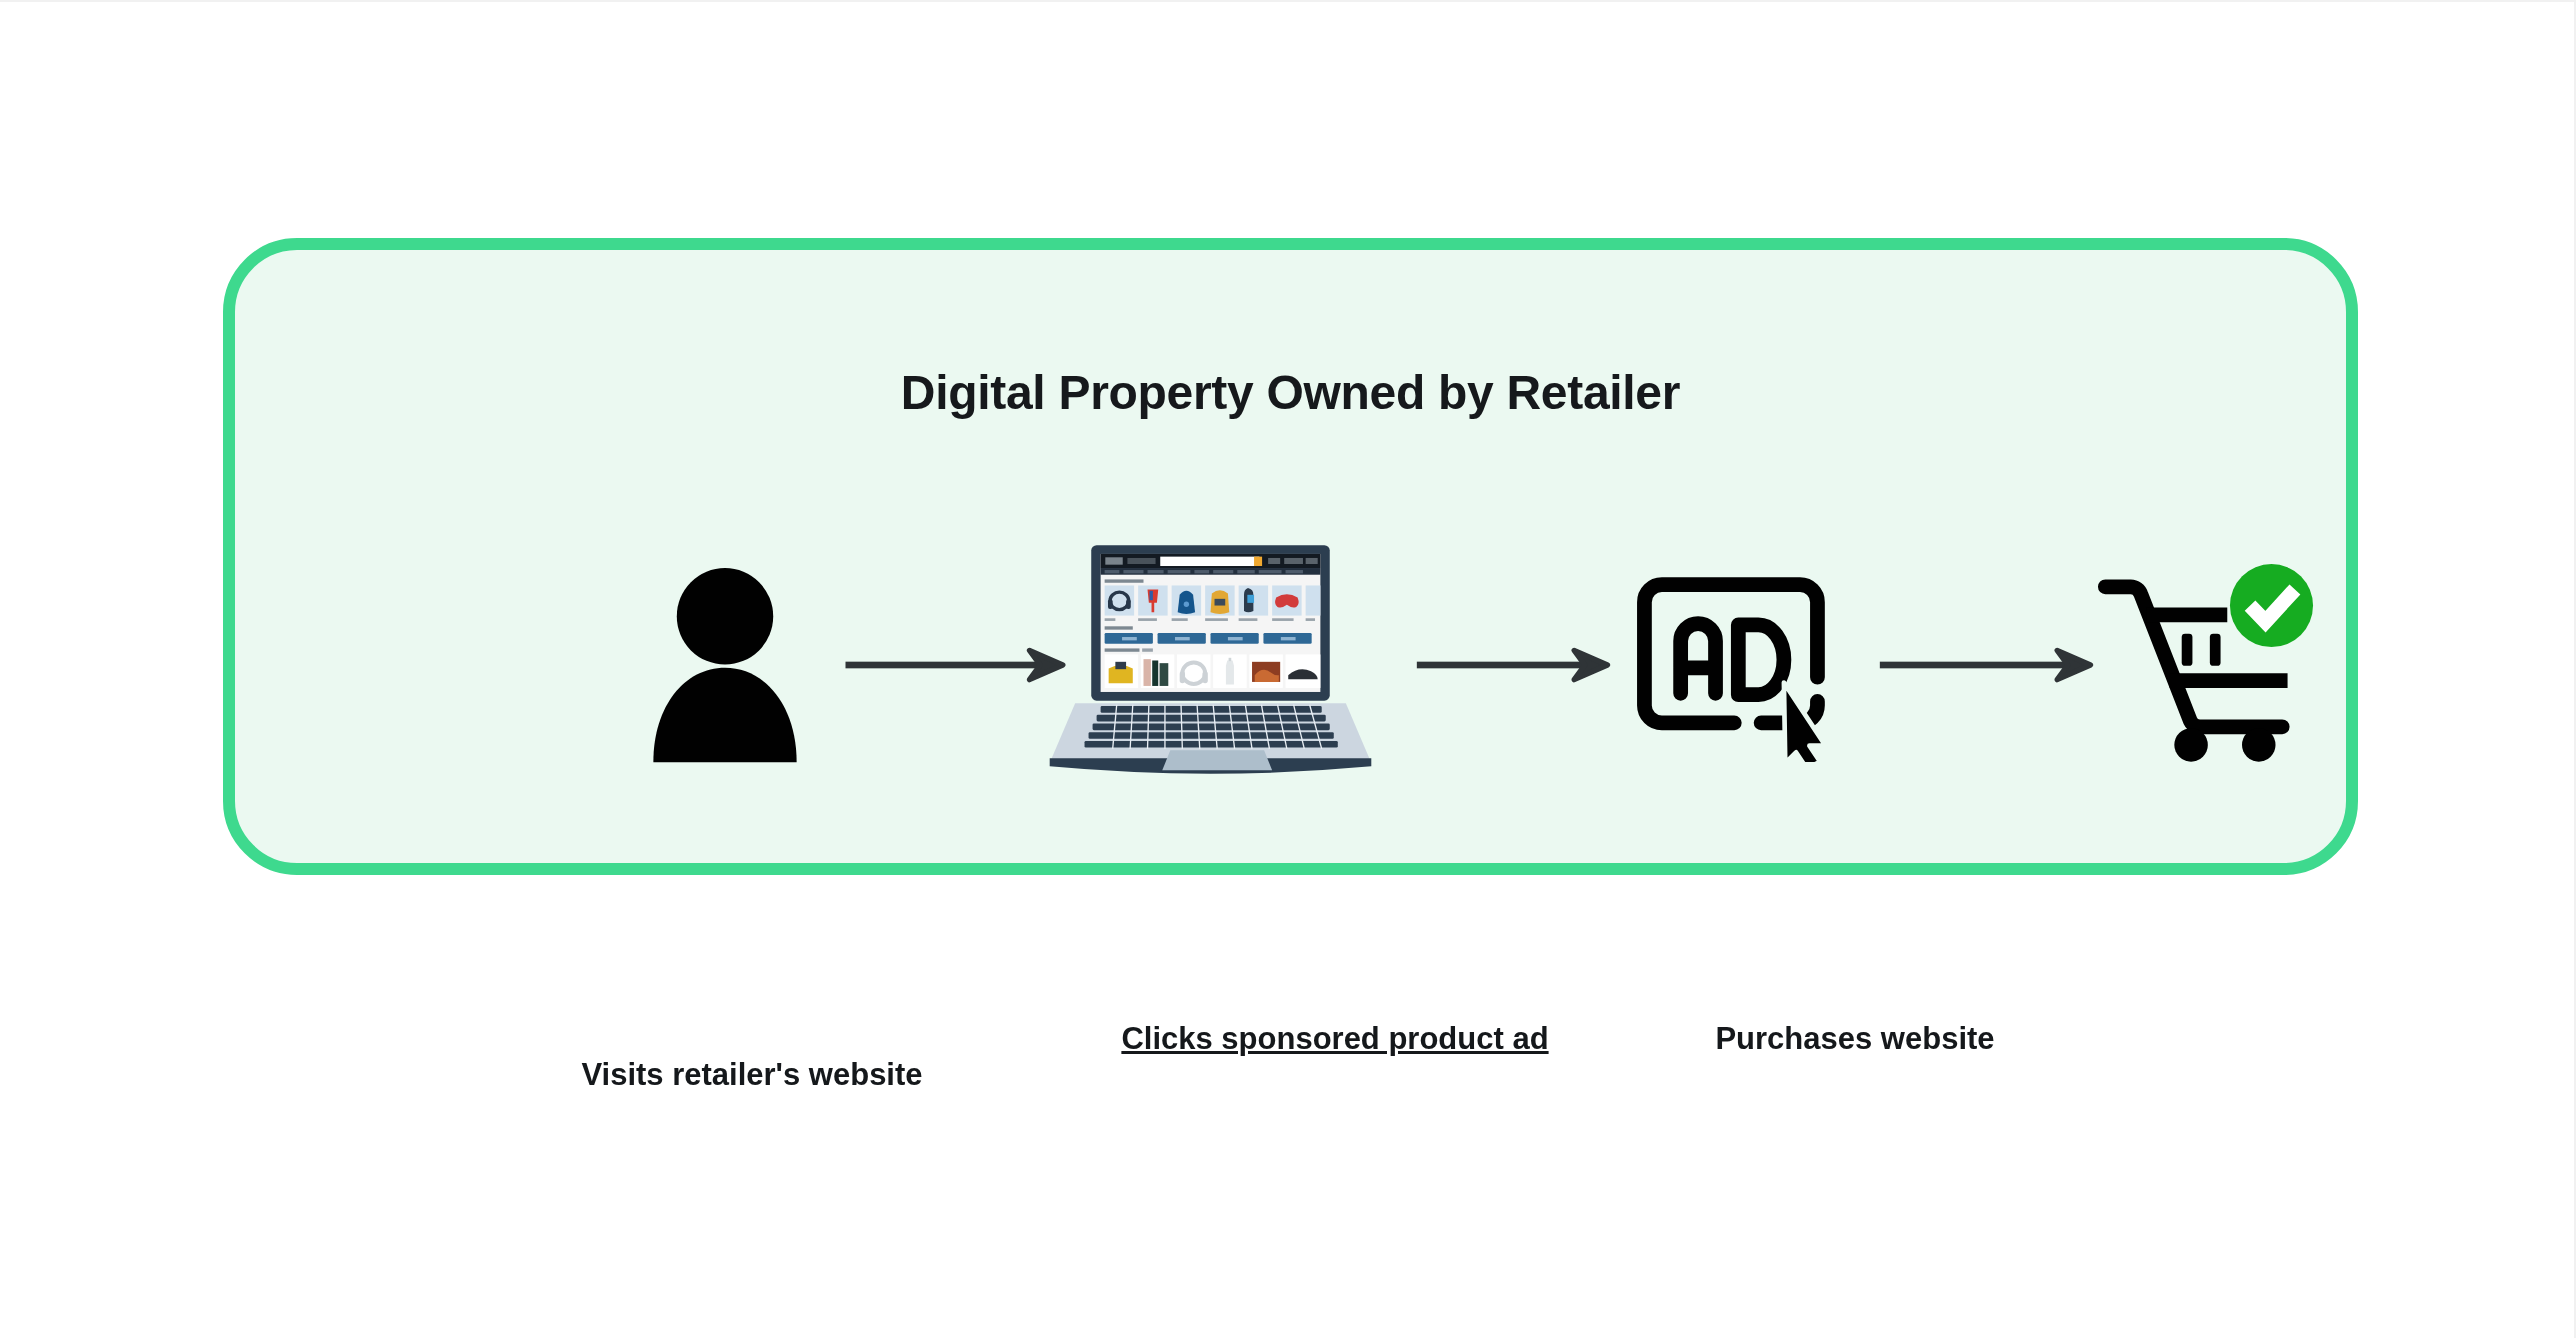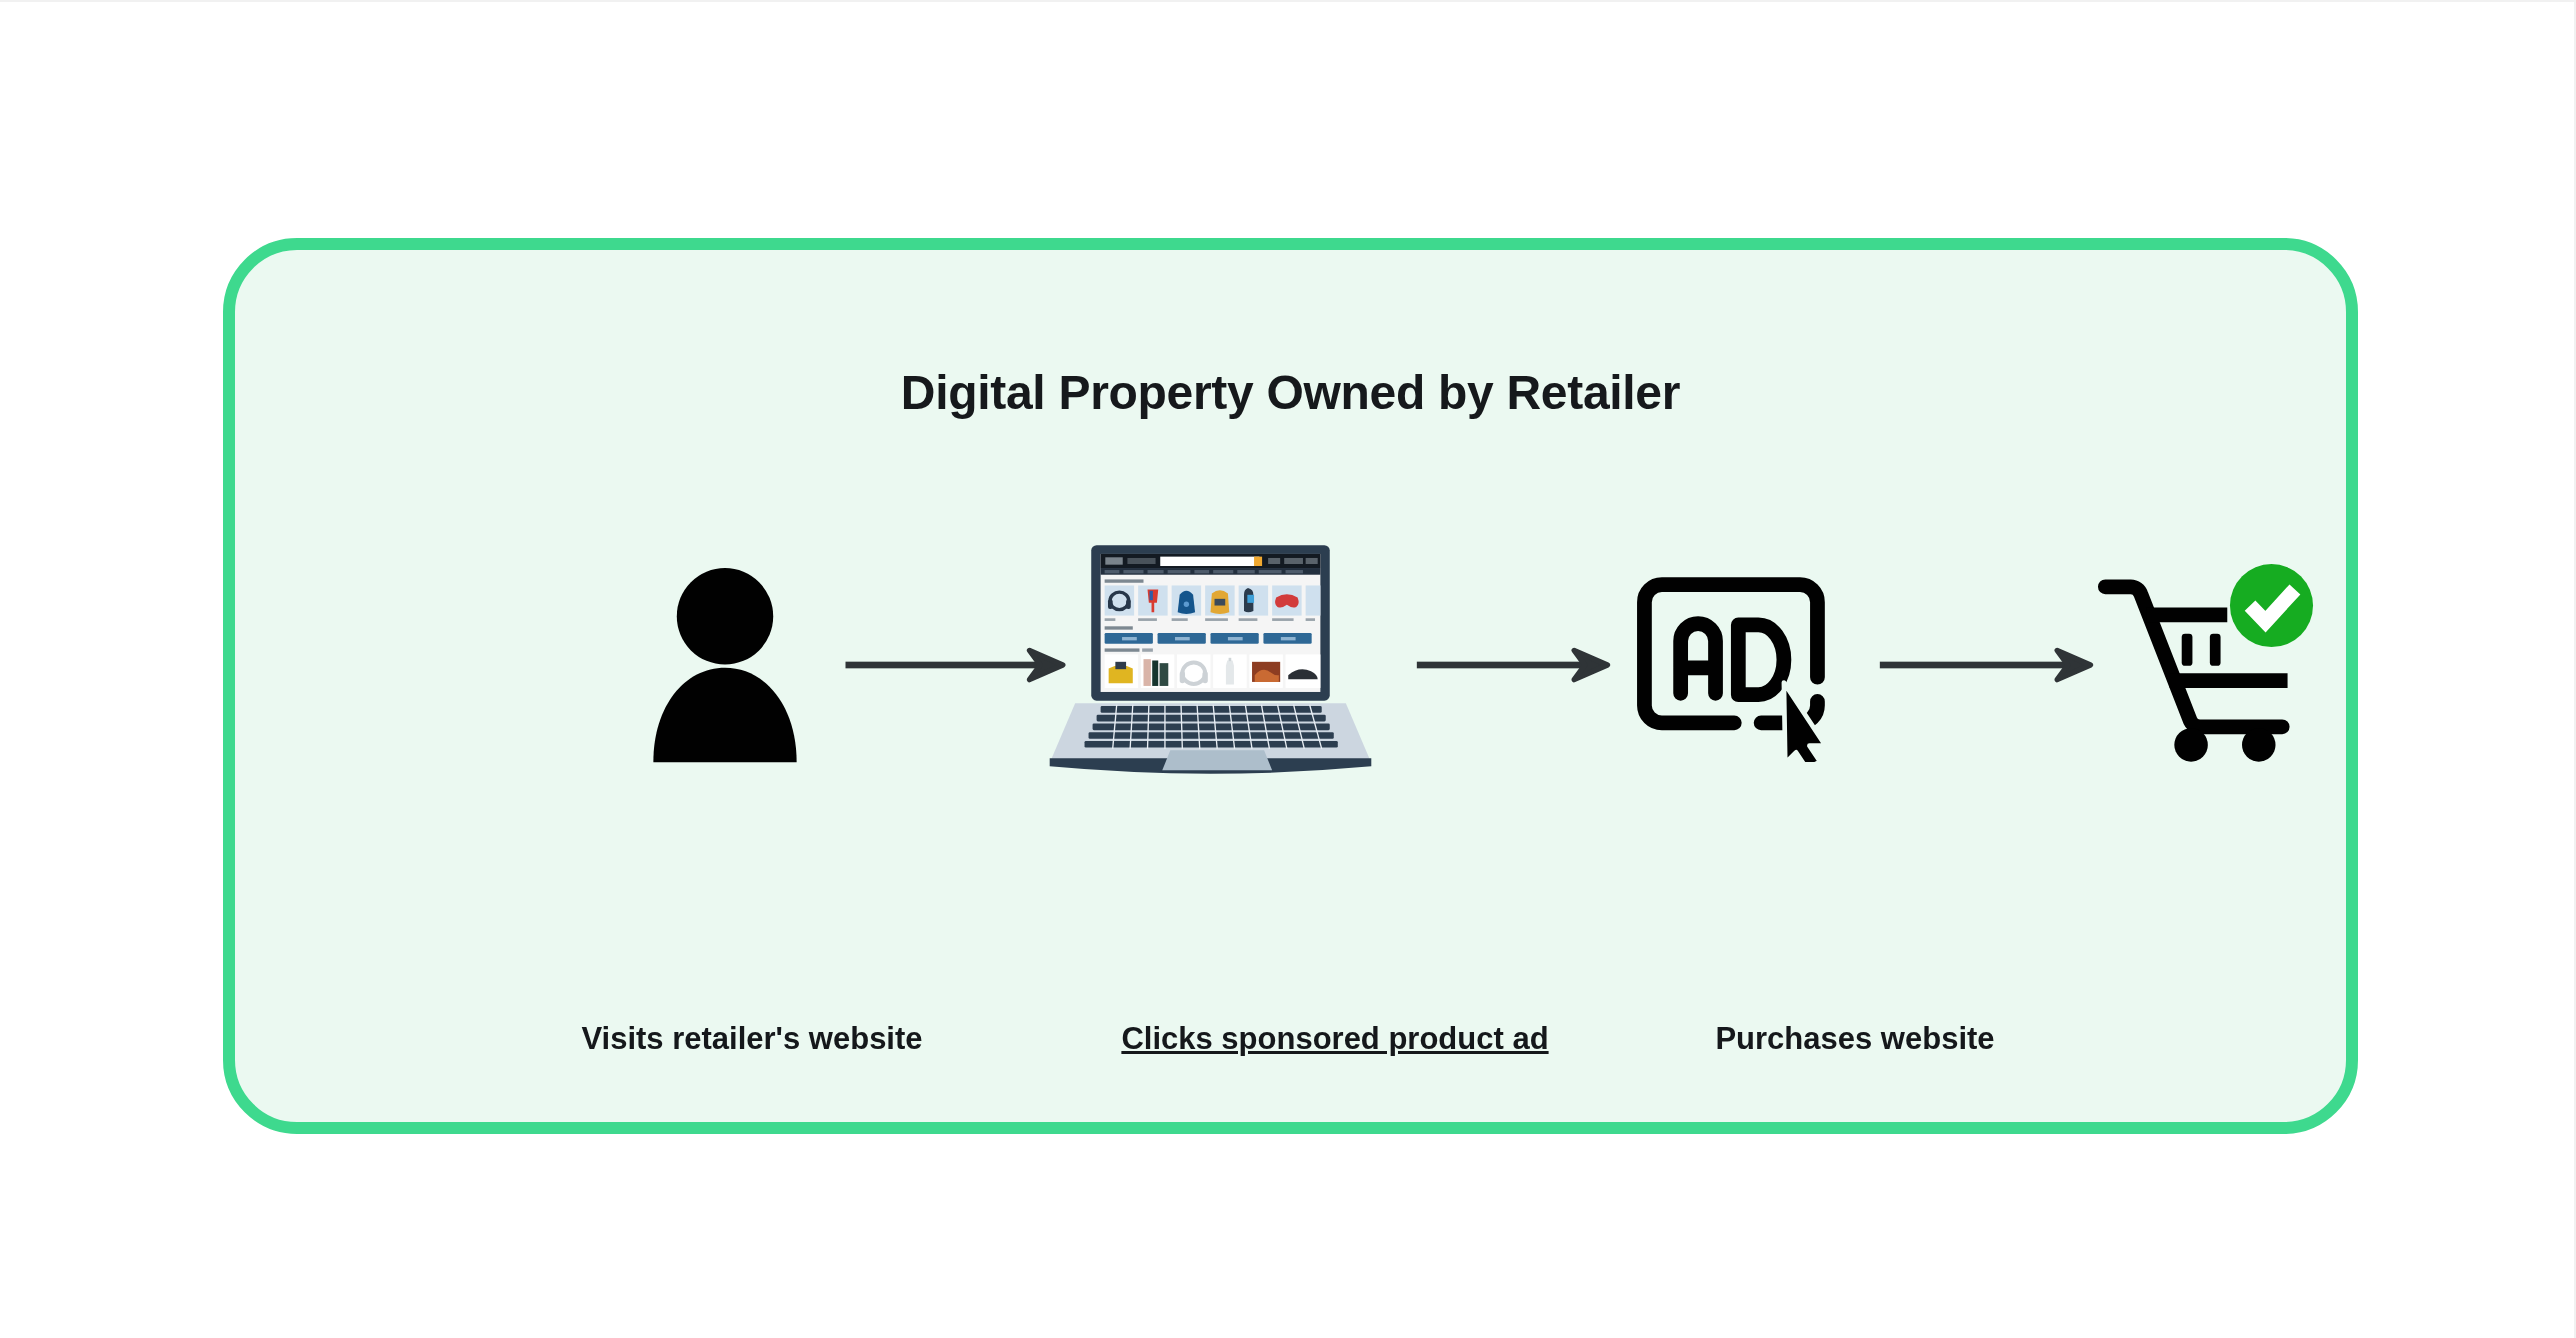--- a/index.html
+++ b/index.html
@@ -24,21 +24,21 @@
     border-right: 2px solid #f1f1f1;
     box-sizing: border-box;
   }
 
   
   #retailer-card {
     position: absolute;
     left: 223px;
     top: 236px;
     width: 2135px;
-    height: 896px;
+    height: 637px;
     box-sizing: border-box;
     background: #ebf9f1;
     border: 12px solid #3ed98e;
     border-radius: 74px;
   }
 
   
   #card-title {
     position: absolute;
     left: 0;
@@ -89,21 +89,21 @@
   
   .caption {
     position: absolute;
     top: 771px;
     text-align: center;
     font-size: 31px;
     font-weight: bold;
     color: #15181b;
     white-space: nowrap;
   }
-  #caption-visit    { left: 329px;  width: 376px; }
+  #caption-visit    { left: 329px;  width: 376px; margin-top: 36px; }
   #caption-click    { left: 872px; width: 456px; text-decoration: underline; }
   #caption-purchase { left: 1432px; width: 376px; }
 </style>
 </head>
 <body>
 
 <div id="page">
 
   <div id="retailer-card">
 

